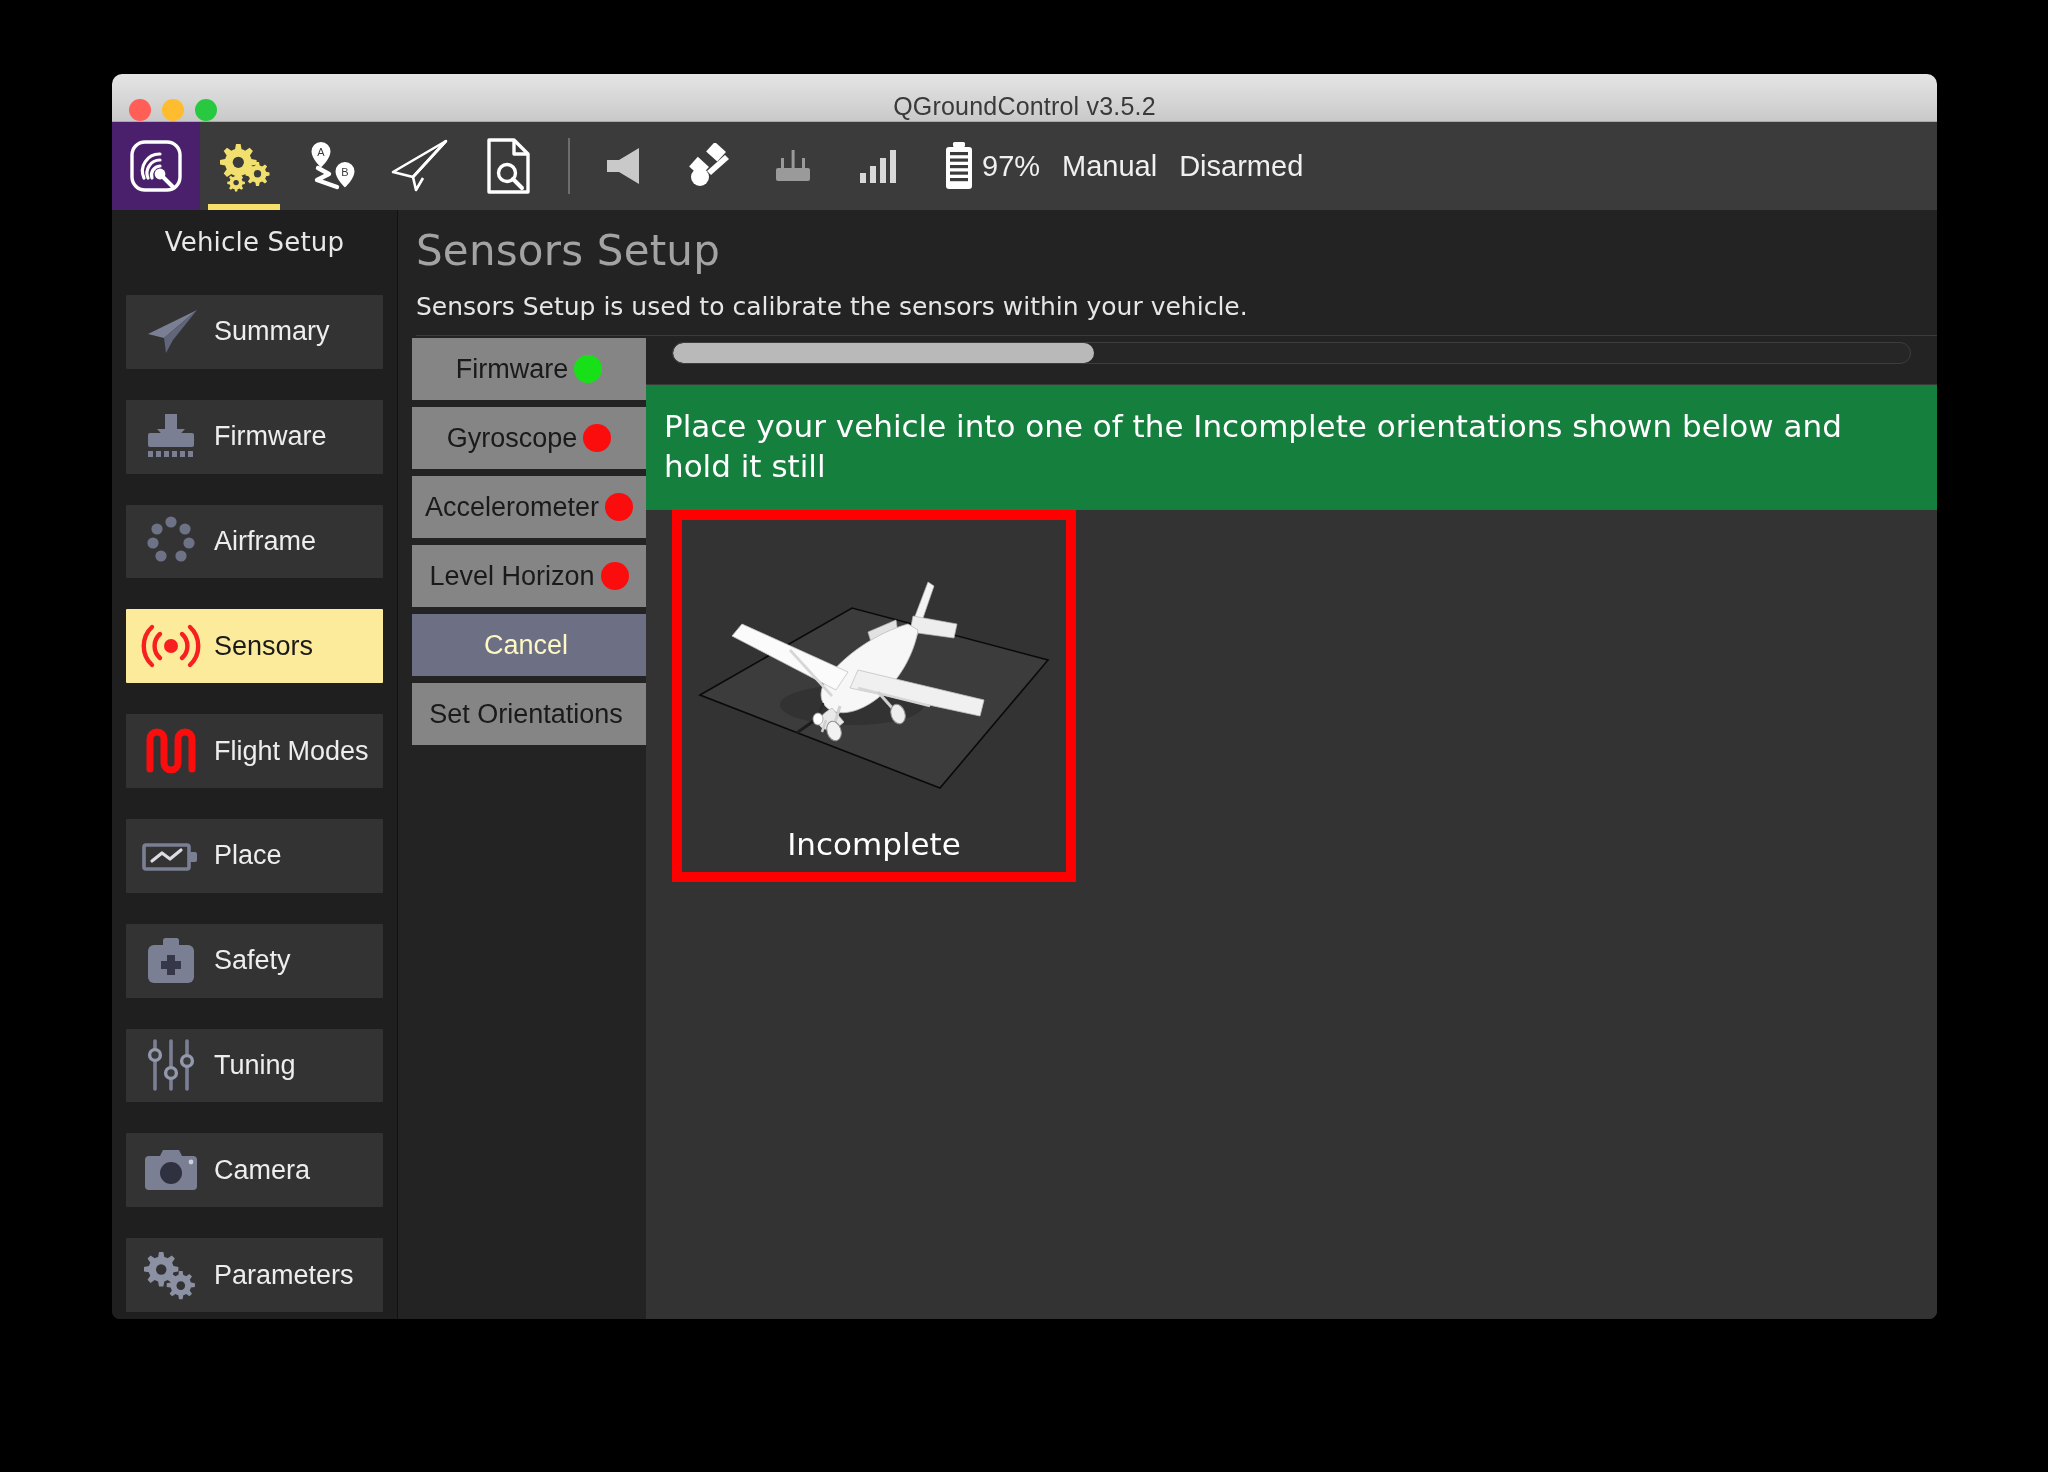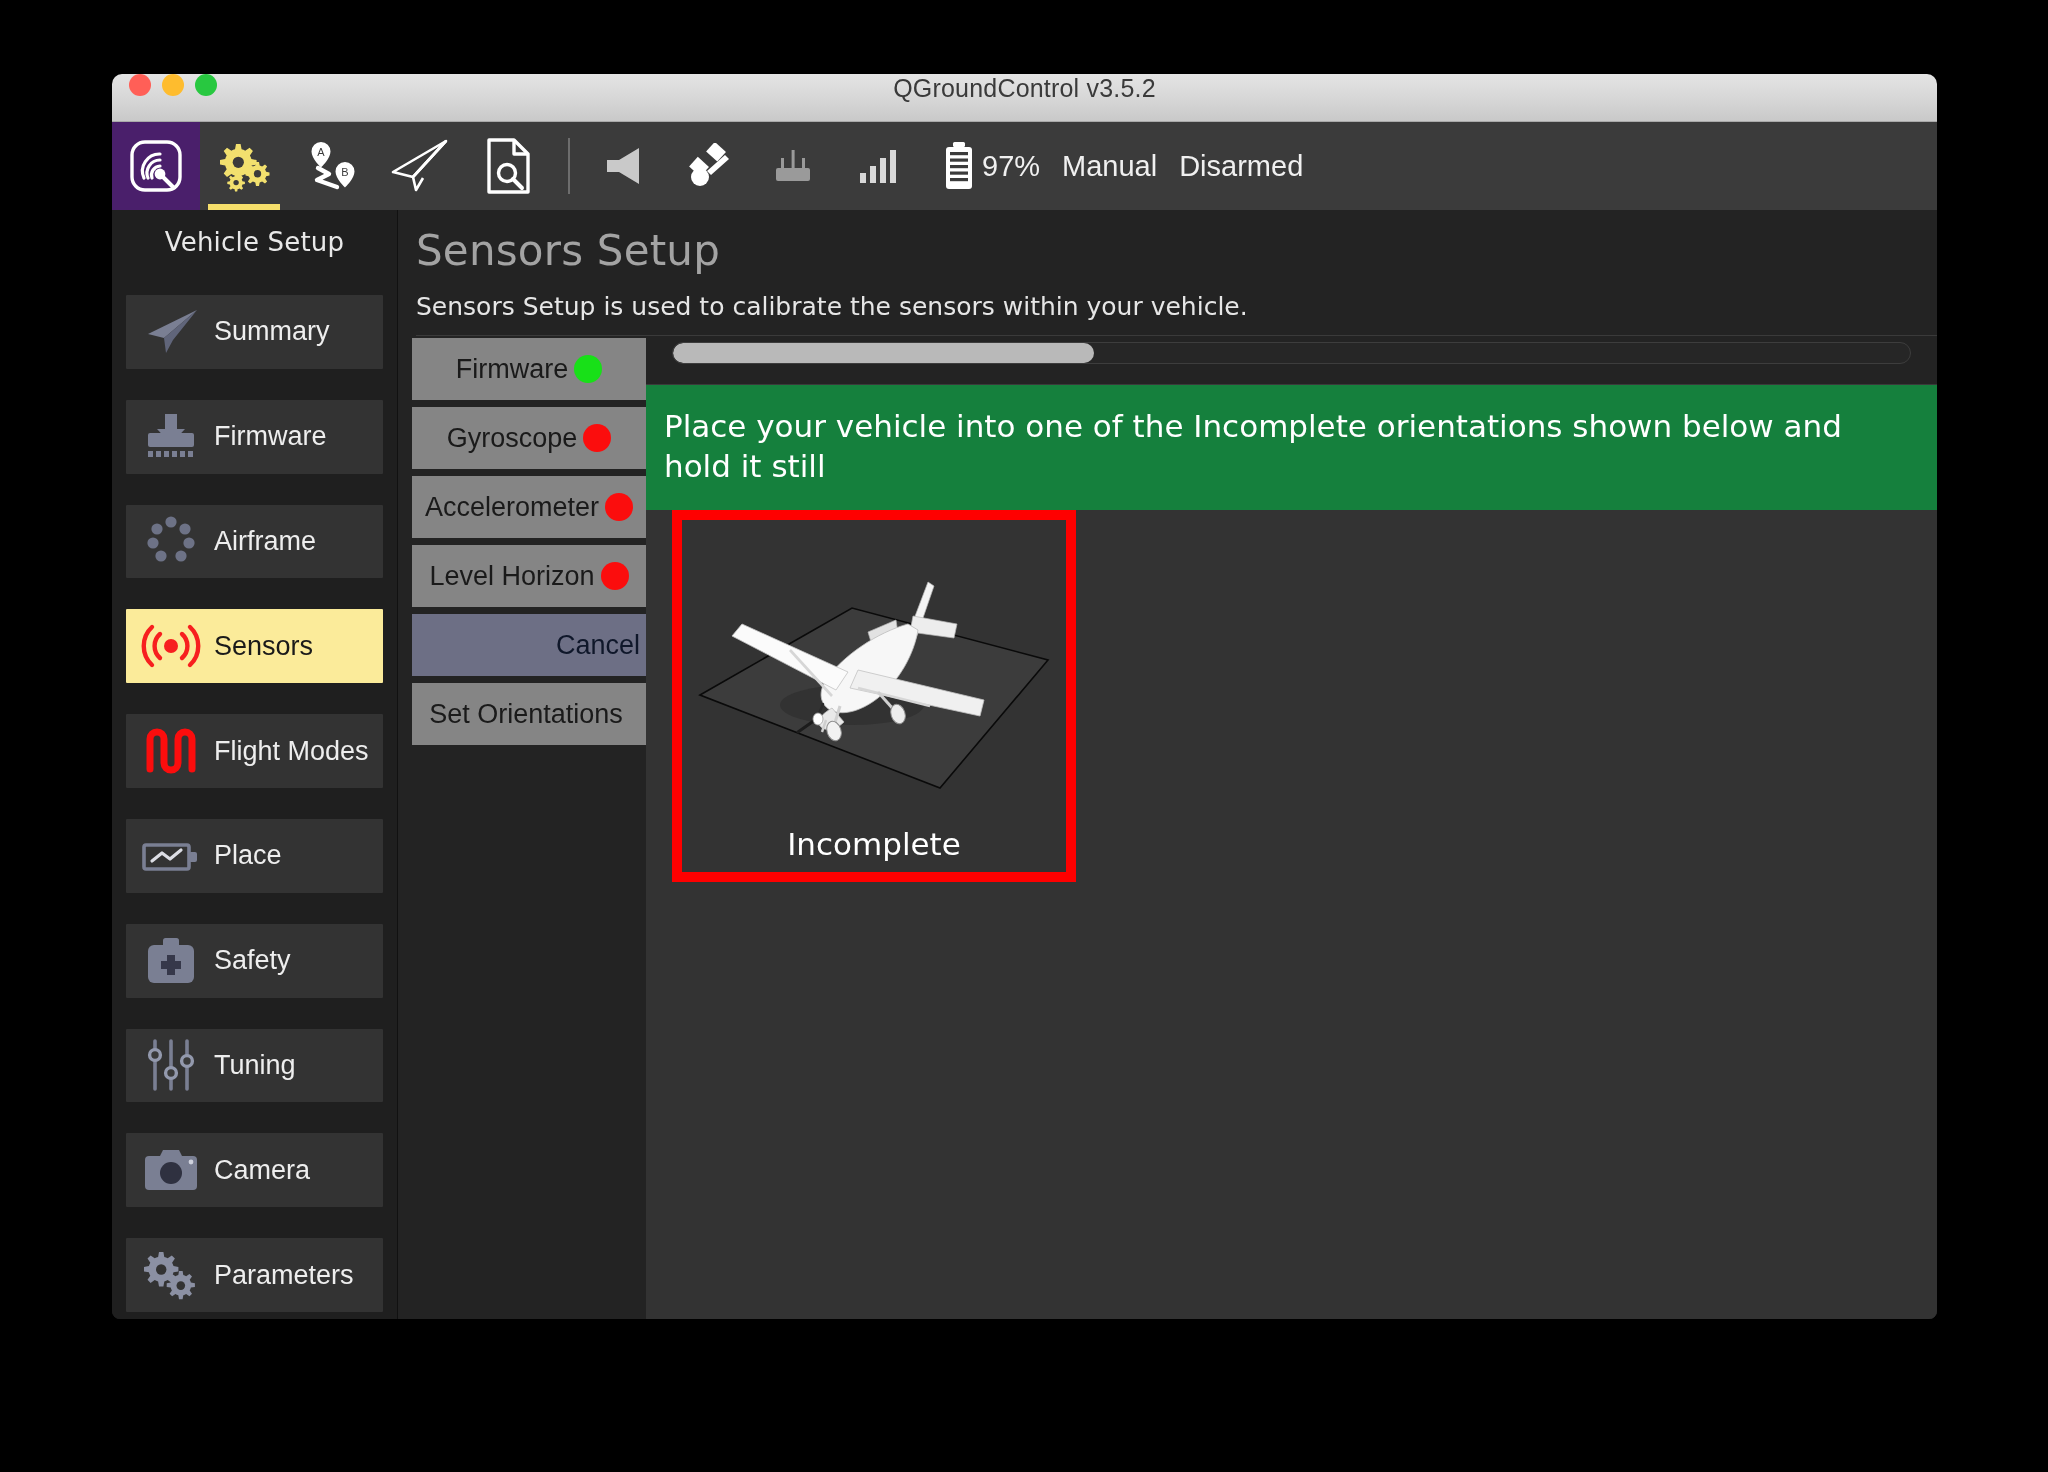--- a/index.html
+++ b/index.html
@@ -19,21 +19,21 @@
     overflow: hidden;
     box-shadow: 0 6px 26px rgba(0,0,0,0.85);
   }
 
   
   #titlebar {
     position: relative;
     height: 48px;
     background: linear-gradient(to bottom, #e4e4e4 0%, #d6d6d6 55%, #c9c9c9 100%);
     border-bottom: 1px solid #a9a9a9;
-    display: flex; align-items: flex-start;
+    display: flex; align-items: flex-end;
   }
   #traffic-lights { display: flex; gap: 11px; margin-left: 17px; }
   .tl { width: 22px; height: 22px; border-radius: 50%; }
   .tl-close { background: #ff5f57; }
   .tl-min   { background: #febc2e; }
   .tl-zoom  { background: #28c840; }
   #window-title {
     position: absolute; left: 0; right: 0; text-align: center;
     font-size: 25px; color: #3a3a3a; letter-spacing: .2px;
     font-family: "Liberation Sans", sans-serif;
@@ -98,21 +98,21 @@
   #cal-col { width: 248px; padding: 0 0 0 14px; display: flex; flex-direction: column; gap: 7px; padding-top: 2px; }
   .cal-btn {
     height: 62px; background: #858585; color: #1a1a1a;
     display: flex; align-items: center; justify-content: center;
     font-size: 27px; position: relative; font-family: "Liberation Sans", sans-serif;
   }
   .cal-btn .lbl { padding-right: 6px; }
   .cal-dot { width: 28px; height: 28px; border-radius: 50%; flex: 0 0 28px; }
   .cal-dot.ok  { background: #18e018; }
   .cal-dot.bad { background: #fb0d0d; }
-  .cal-btn.primary { background: #6d6f85; color: #0f172a; justify-content: flex-end; }
+  .cal-btn.primary { background: #6d6f85; color: #fef9c3; justify-content: center; }
 
   
   #cal-main { flex: 1; display: flex; flex-direction: column; }
   #progress-row { padding: 6px 26px 0 26px; }
   #progress-track {
     height: 22px; background: #262626; border: 1px solid #3d3d3d;
     border-radius: 11px; overflow: hidden;
   }
   #progress-fill { height: 100%; background: #b9b9b9; border-radius: 11px; }
   #instr-divider { height: 1px; background: #3a3a3a; margin: 20px 0 0 0; }

